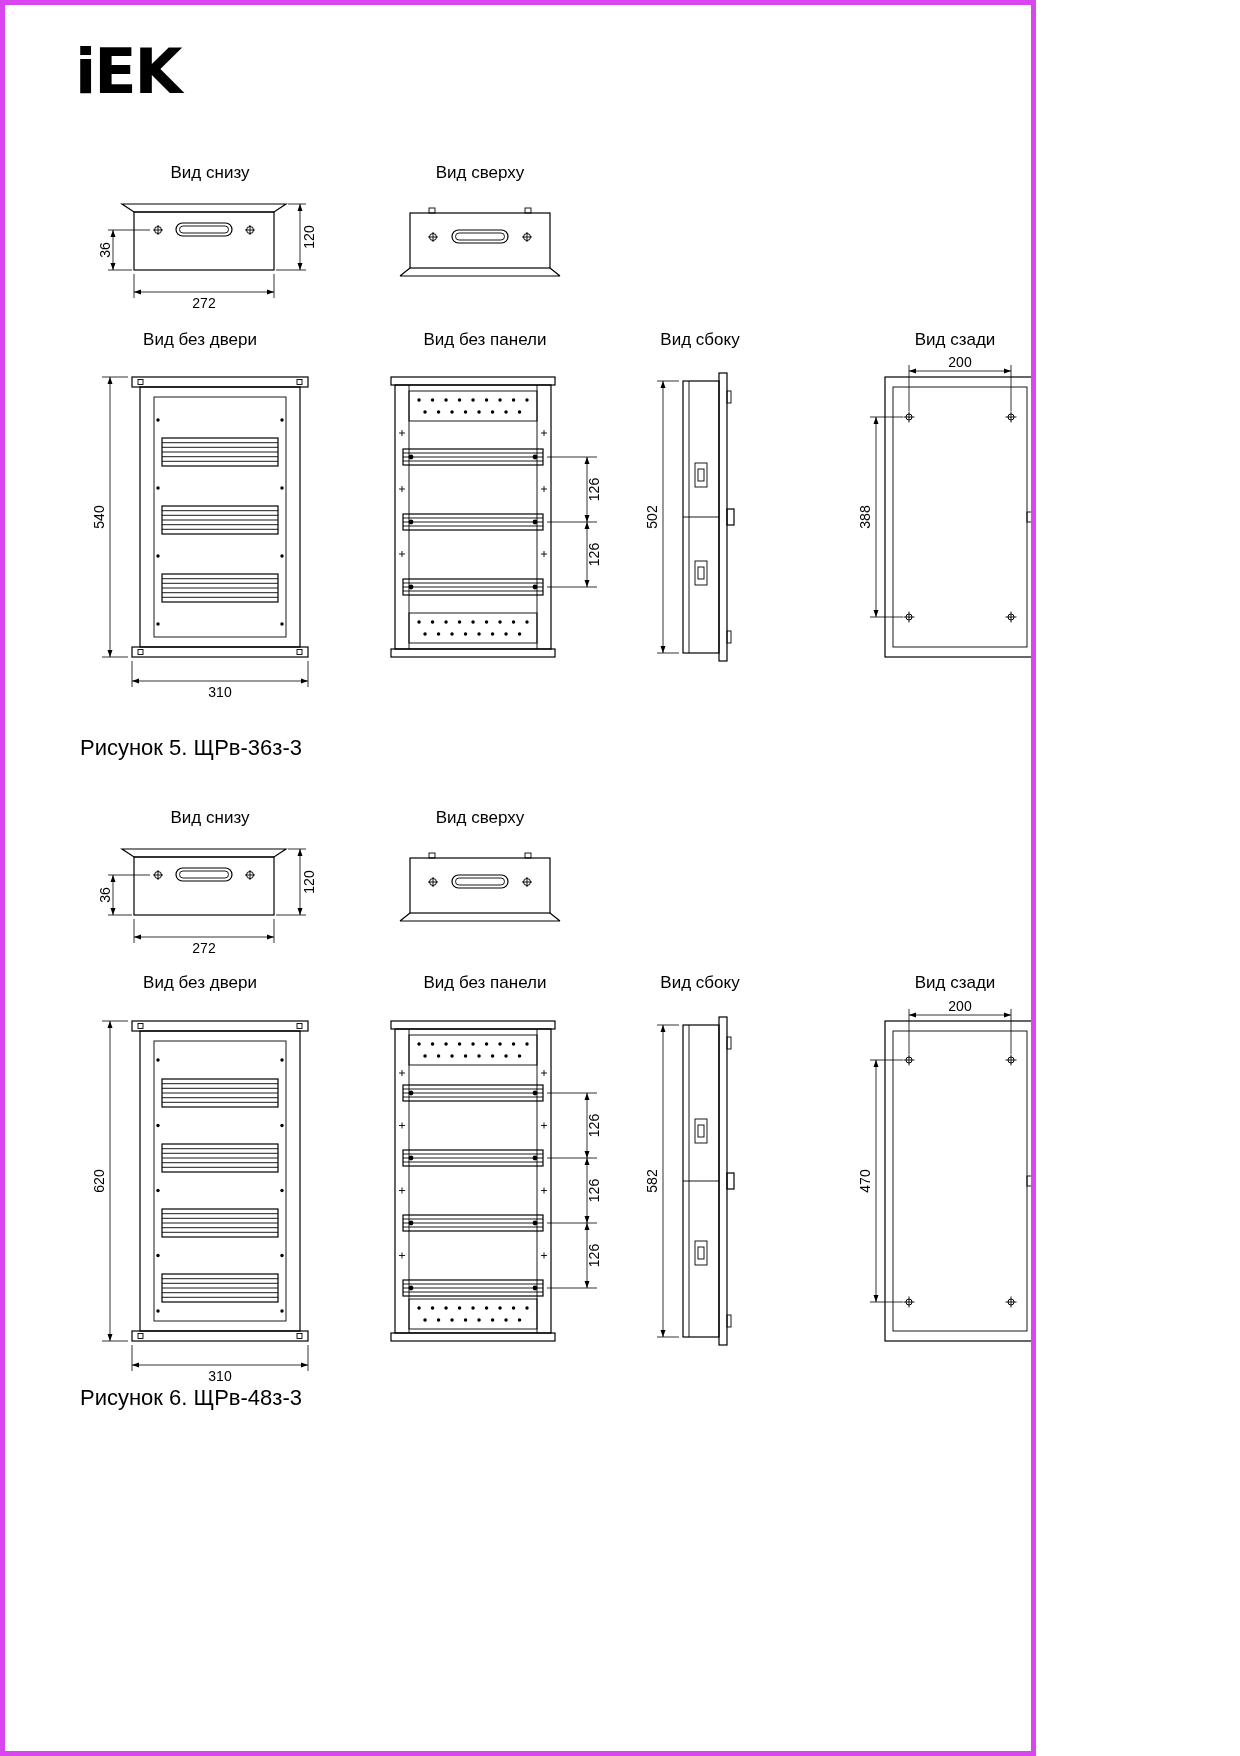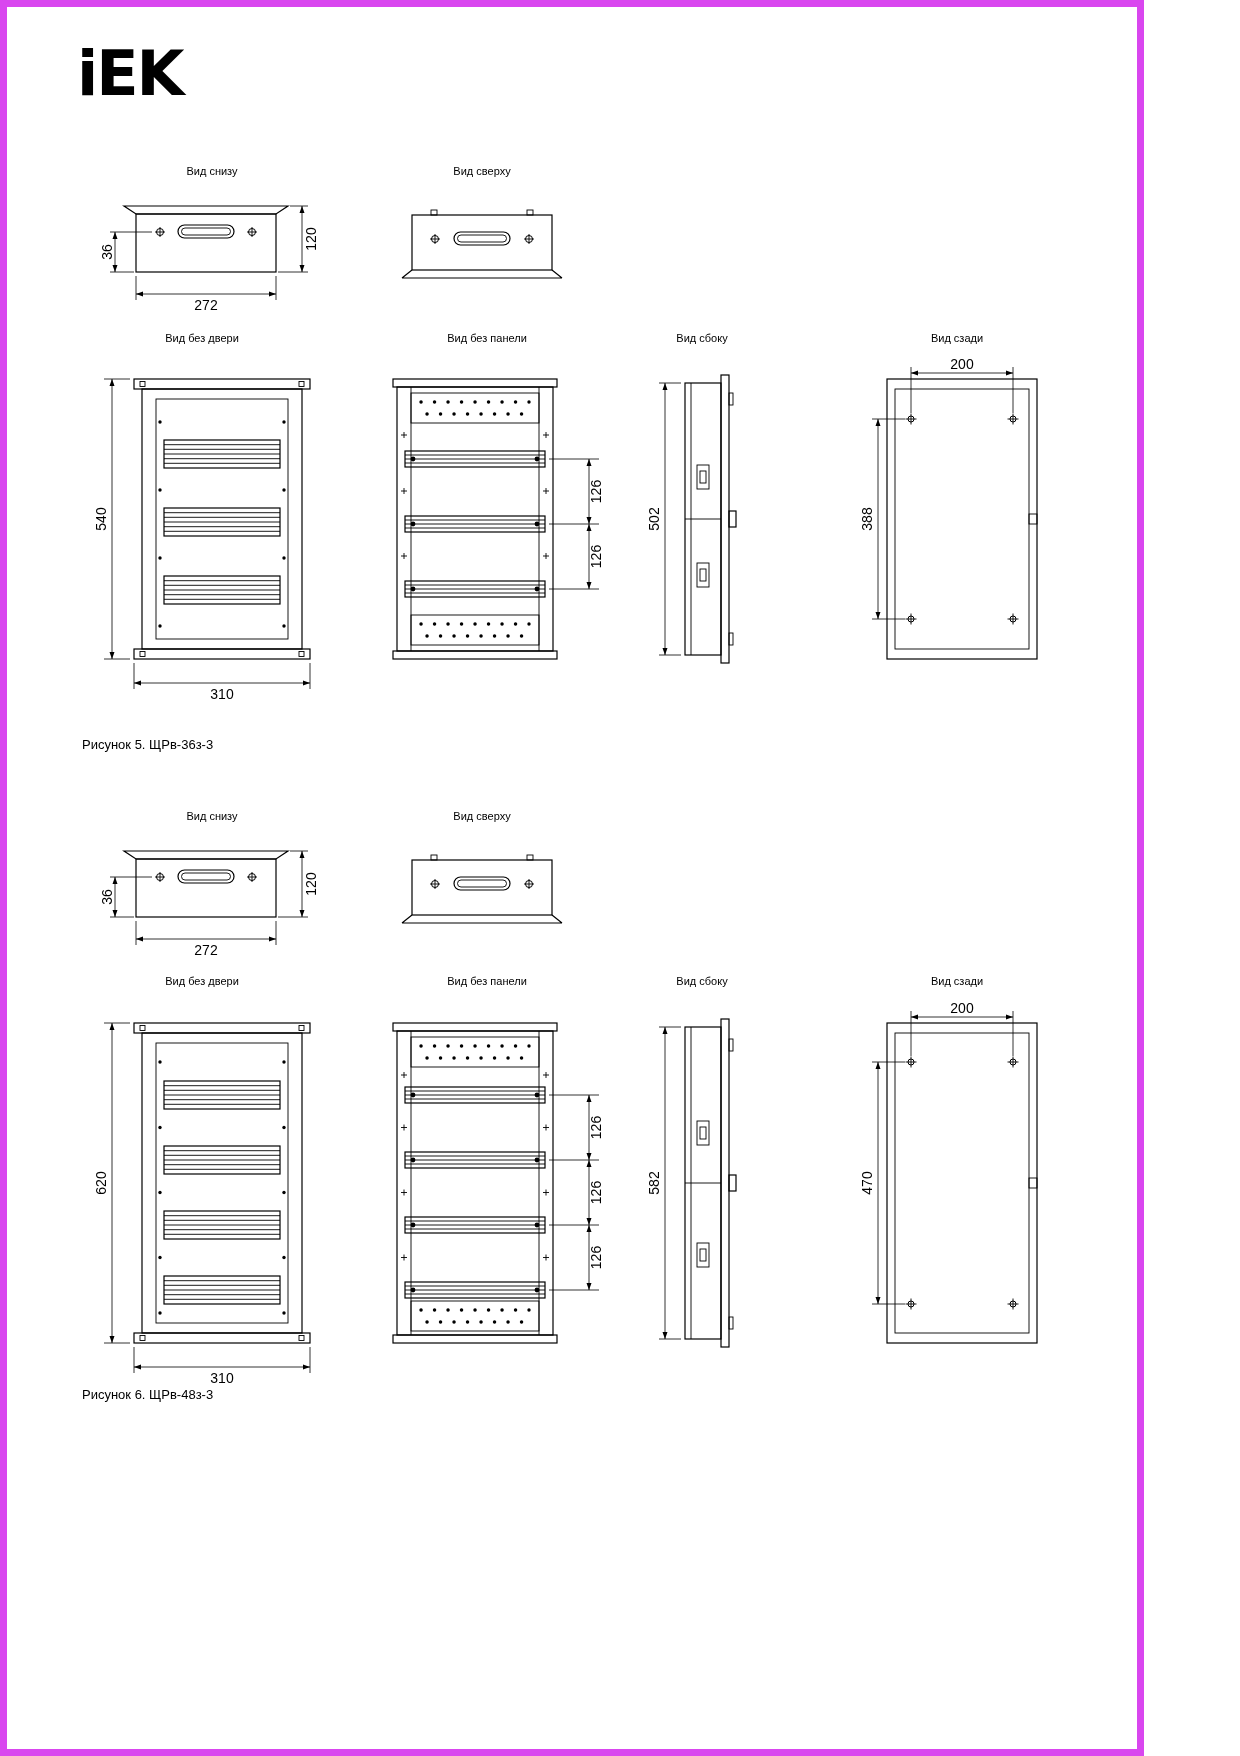--- a/index.html
+++ b/index.html
@@ -1,21 +1,21 @@
 <!DOCTYPE html>
 <html><head>
 <meta charset="utf-8">
 <style>
   * { margin:0; padding:0; box-sizing:border-box; }
   html,body { background:#ffffff; }
   body { font-family:"Liberation Sans", sans-serif; color:#000; }
-  .page { position:relative; width:1144px; height:1756px; background:#fff; border:7px solid #d946ef; overflow:hidden; }
+  .page { position:relative; width:1036px; height:1756px; background:#fff; border:5px solid #d946ef; overflow:hidden; }
   .logo { position:absolute; left:70px; top:36px; font-family:"DejaVu Sans", sans-serif; font-weight:bold; font-size:62px; letter-spacing:-2px; line-height:1; }
-  .view-title { position:absolute; font-size:11px; text-align:center; white-space:nowrap; }
-  .caption { position:absolute; font-size:13px; }
+  .view-title { position:absolute; font-size:17px; text-align:center; white-space:nowrap; }
+  .caption { position:absolute; font-size:22px; }
   svg.drawing { position:absolute; overflow:visible; }
   .ln  { stroke:#000; stroke-width:1.2; fill:none; }
   .lt  { stroke:#000; stroke-width:0.9; fill:none; }
   .dim { stroke:#000; stroke-width:0.8; fill:none; }
   .arr { fill:#000; stroke:none; }
   .dt  { fill:#000; stroke:none; }
   .holes { stroke:#000; stroke-width:3.4; stroke-linecap:round; stroke-dasharray:0.1,13.4; fill:none; }
   svg text { font-family:"Liberation Sans", sans-serif; font-size:14px; fill:#000; }
 </style>
 </head>

